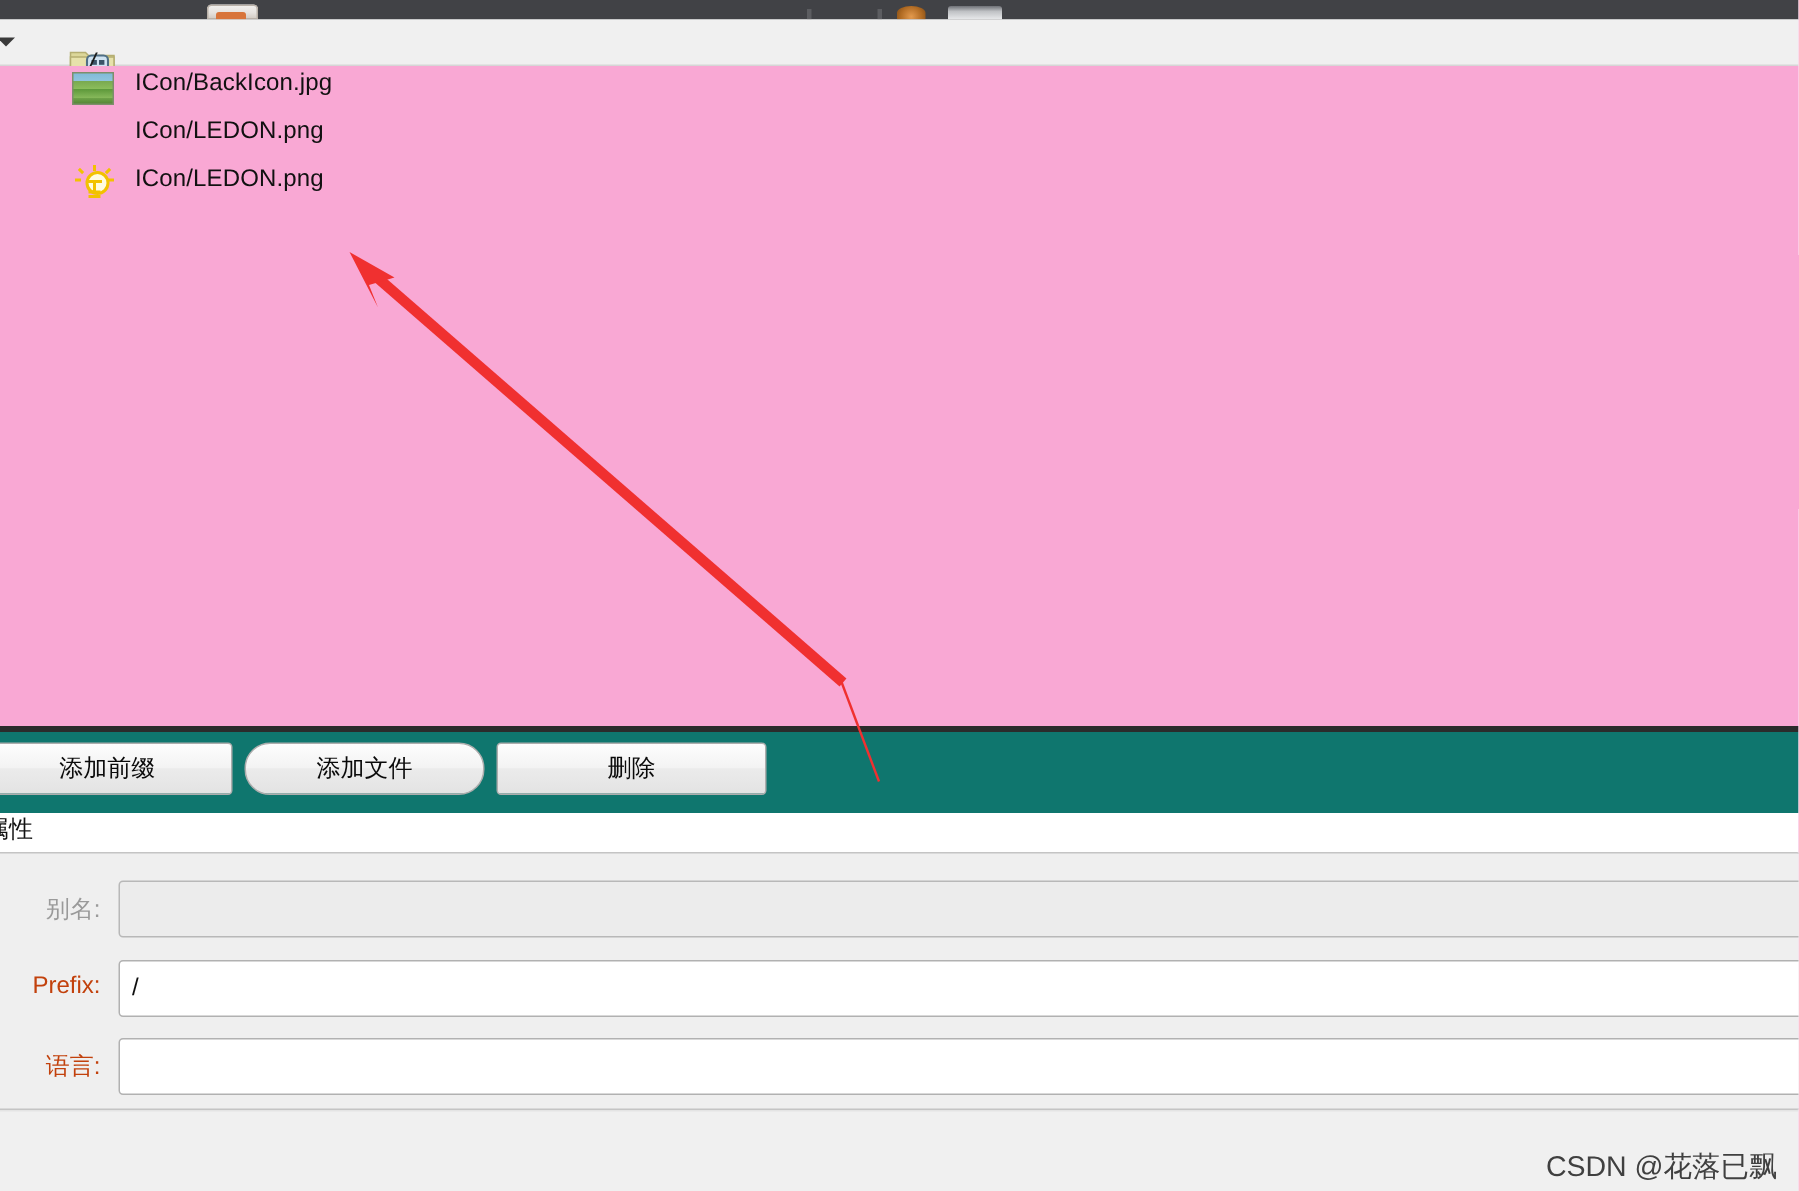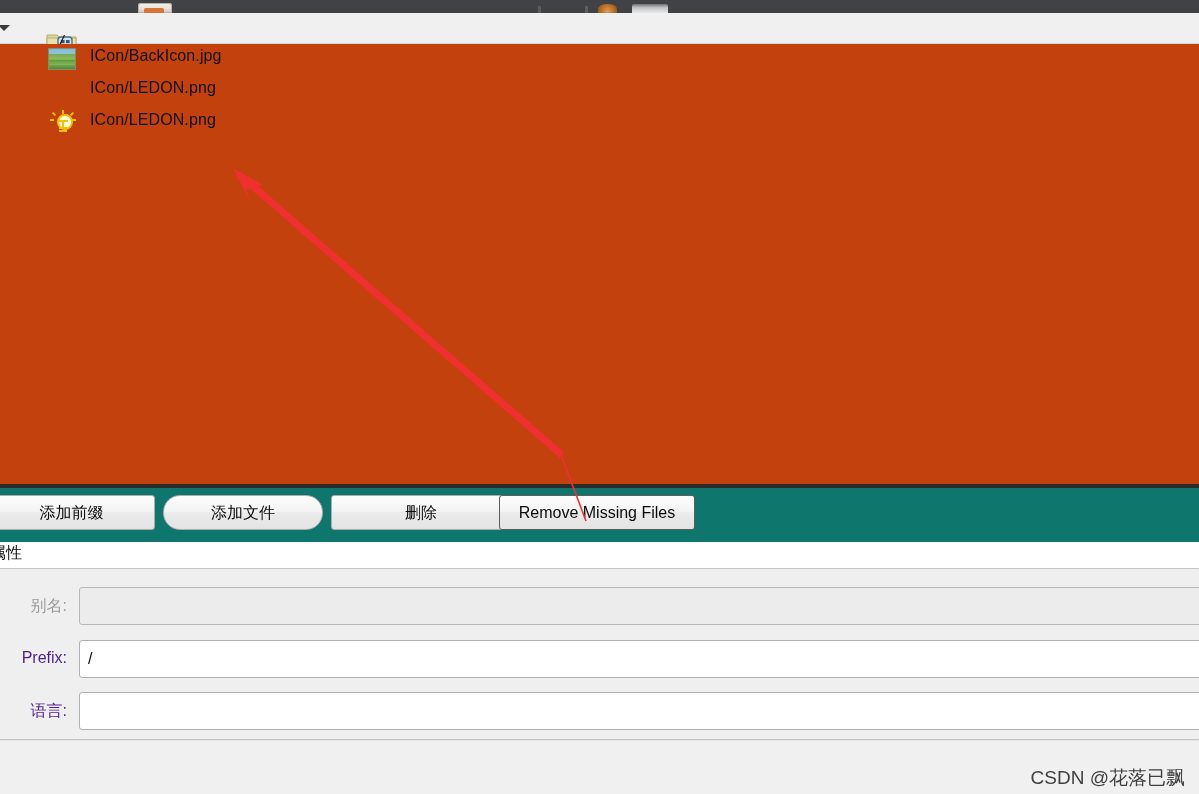--- a/index.html
+++ b/index.html
@@ -71,21 +71,21 @@
     font-size: 17px;
     font-style: italic;
     color: #1a1a1a;
   }
 
   
   .filelist {
     position: absolute;
     left: 0; top: 44px;
     width: 1199px; height: 440px;
-    background: #c2410c;
+    background: #f9a8d4;
   }
   .filerow {
     position: relative;
     height: 32px;
   }
   .filerow .ficon {
     position: absolute;
     left: 48px; top: 4px;
     width: 28px; height: 22px;
   }
@@ -208,21 +208,21 @@
   .frow.r1 { top: 18px; }
   .frow.r2 { top: 71px; }
   .frow.r3 { top: 123px; }
   .frow .flab {
     position: absolute;
     left: 12px;
     top: 9px;
     width: 66px;
     text-align: right;
     font-size: 16px;
-    color: #4c1d95;
+    color: #c2410c;
   }
   .frow .flab.dim { color: #9a9a9a; }
   .frow .finput {
     position: absolute;
     left: 90px;
     top: 0;
     width: 1130px;
     height: 38px;
     background: #ffffff;
     border: 1px solid #b1b1b1;
@@ -321,21 +321,20 @@
   </div>
 
 </div>
 
 <div class="splitter"></div>
 
 <div class="buttonrow">
   <button class="btn b1">添加前缀</button>
   <button class="btn b2">添加文件</button>
   <button class="btn b3">删除</button>
-  <button class="btn b4">Remove Missing Files</button>
 </div>
 
 <div class="props-title">属性</div>
 
 <div class="props-box">
 
   <div class="frow r1">
     <div class="flab dim">别名:</div>
     <input class="finput disabled" type="text" disabled="" value="" style="">
   </div>

